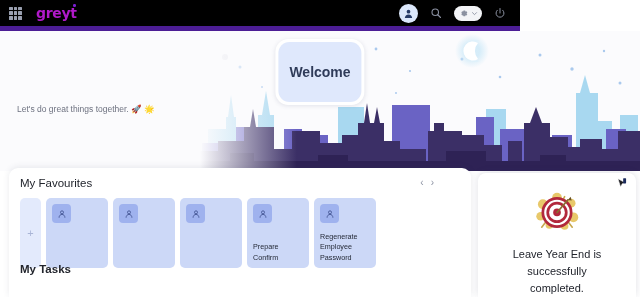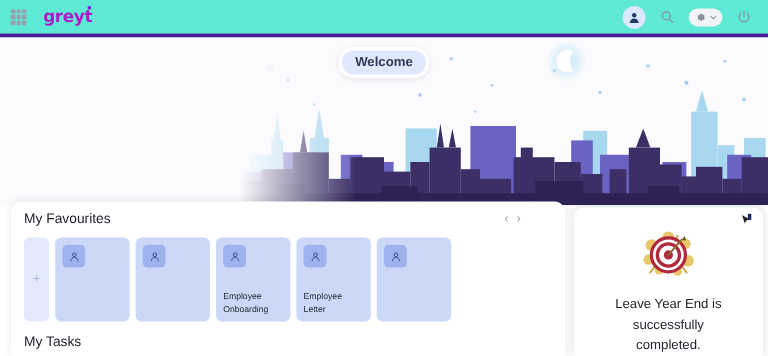--- a/index.html
+++ b/index.html
@@ -6,23 +6,23 @@
   html, body {
     width: 640px; height: 297px;
     overflow: hidden;
     font-family: "Liberation Sans", sans-serif;
     background: #ffffff;
   }
   #app { position: relative; width: 640px; height: 297px; background: #ffffff; overflow: hidden; }
 
   
   #topbar {
-    position: absolute; top: 0; left: 0; width: 640px; height: 31px;
-    background: #5eead4; display: flex; align-items: center;
-    border-bottom: 3px solid #4c1d95; z-index: 40;
+    position: absolute; top: 0; left: 0; width: 520px; height: 31px;
+    background: #000000; display: flex; align-items: center;
+    border-bottom: 5px solid #4c1d95; z-index: 40;
   }
   #grid-icon { margin-left: 9px; width: 13px; height: 13px; display: grid;
     grid-template-columns: repeat(3, 1fr); grid-template-rows: repeat(3, 1fr); gap: 1px; cursor: pointer; }
   #grid-icon i { background: #9aa0b0; border-radius: 0.5px; display:block; }
   #logo { margin-left: 14px; font-size: 14px; font-weight: bold; color: #b019c9;
     letter-spacing: -0.3px; font-family: "DejaVu Sans", sans-serif; position: relative; }
   #logo .dot { position: absolute; top: -1px; right: 1px; width: 2.5px; height: 2.5px;
     background: #7a1fd0; border-radius: 50%; }
   #top-right { margin-left: auto; display: flex; align-items: center; gap: 9px; margin-right: 11px; }
   .avatar-wrap { width: 19px; height: 19px; border-radius: 50%;
@@ -37,21 +37,21 @@
     background: #fbfbfd; overflow: hidden;
   }
   #hero svg { position: absolute; bottom: 0; right: 0; width: 440px; height: 140px; }
 
   
   #tabs {
     position: absolute; top: 39px; left: 50%; transform: translateX(-50%);
     background: #ffffff; border-radius: 13px; padding: 3px;
     display: flex; gap: 2px; box-shadow: 0 1px 4px rgba(60,70,110,.13); z-index: 30;
   }
-  .tab { font-size: 11px; padding: 4px 11px; border-radius: 11px; color: #5a6070; cursor: pointer; white-space: nowrap; }
+  .tab { font-size: 14px; padding: 22px 11px; border-radius: 11px; color: #5a6070; cursor: pointer; white-space: nowrap; }
   .tab.active { background: #dfe8fc; color: #2f3b59; font-weight: bold; }
 
   
   #greeting { position: absolute; top: 98px; left: 17px; z-index: 20; }
   #greet-title { font-size: 18px; color: #24262e; font-weight: normal; letter-spacing: 0.1px; }
   #greet-sub { font-size: 8.5px; color: #6e7280; margin-top: 6px; }
 
   
   #fav-panel {
     position: absolute; top: 168px; left: 9px; width: 462px; height: 129px;
@@ -66,22 +66,22 @@
   #fav-strip { display: flex; align-items: flex-start; gap: 5px; margin-top: 9px; }
   .add-card { width: 21px; height: 70px; background: #e3eafc; border-radius: 5px;
     display: flex; align-items: center; justify-content: center; color: #a9b5d6; font-size: 11px; cursor: pointer; flex: none; }
   .fav-card { width: 62px; height: 70px; background: #ccd8f7; border-radius: 5px;
     padding: 6px 6px 0 6px; display: flex; flex-direction: column; cursor: pointer; flex: none; }
   .fav-ico { width: 19px; height: 19px; background: #9fb2ee; border-radius: 4px;
     display: flex; align-items: center; justify-content: center; }
   .fav-label { font-size: 7.2px; color: #1f2431; line-height: 1.45; margin-top: auto; margin-bottom: 5px; }
 
   
-  #tasks-title { position: absolute; top: 279px; left: 20px; font-size: 11.5px;
-    color: #22252d; font-weight: normal; z-index: 26; }
+  #tasks-title { position: absolute; top: 263px; left: 20px; font-size: 11.5px;
+    color: #22252d; font-weight: bold; z-index: 26; }
 
   
   #toast {
     position: absolute; top: 173px; left: 478px; width: 158px; height: 124px;
     background: #ffffff; border-radius: 8px 8px 0 0;
     box-shadow: 0 -1px 7px rgba(50,55,90,.15); z-index: 35;
     display: flex; flex-direction: column; align-items: center; padding-top: 16px;
   }
   #toast-msg { font-size: 11px; color: #22252d; text-align: center; line-height: 1.55; width: 108px; margin-top: 10px; }
   #cursor { position: absolute; top: 4px; right: 7px; width: 14px; height: 14px; }
@@ -242,20 +242,21 @@
 
       <rect x="0" y="0" width="440" height="140" fill="url(#fadeL)"></rect>
     </svg>
   </div>
 
   <div id="tabs">
     <div class="tab active">Welcome</div>
   </div>
 
   <div id="greeting">
+    <div id="greet-sub">Let's do great things together. 🚀 🌟</div>
   </div>
 
   <div id="fav-panel">
     <div id="fav-head">
       <div id="fav-title">My Favourites</div>
       <div id="fav-nav">
         <span class="navarrow">‹</span>
         <span class="navarrow">›</span>
       </div>
     </div>
@@ -281,40 +282,40 @@
         </div>
       </div>
 
       <div class="fav-card">
         <div class="fav-ico">
           <svg width="10" height="10" viewBox="0 0 24 24" fill="none" stroke="#3f4f8e" stroke-width="2">
               <circle cx="12" cy="8" r="3.6"></circle>
               <path d="M5 20c0-3.9 3.1-7 7-7s7 3.1 7 7" stroke-linecap="round"></path>
             </svg>
         </div>
-        <div class="fav-label">Employee Onboarding</div>
-      </div>
-
-      <div class="fav-card">
-        <div class="fav-ico">
-          <svg width="10" height="10" viewBox="0 0 24 24" fill="none" stroke="#3f4f8e" stroke-width="2">
-              <circle cx="12" cy="8" r="3.6"></circle>
-              <path d="M5 20c0-3.9 3.1-7 7-7s7 3.1 7 7" stroke-linecap="round"></path>
-            </svg>
-        </div>
-        <div class="fav-label">Employee Letter</div>
-      </div>
-
-      <div class="fav-card">
-        <div class="fav-ico">
-          <svg width="10" height="10" viewBox="0 0 24 24" fill="none" stroke="#3f4f8e" stroke-width="2">
-              <circle cx="12" cy="8" r="3.6"></circle>
-              <path d="M5 20c0-3.9 3.1-7 7-7s7 3.1 7 7" stroke-linecap="round"></path>
-            </svg>
-        </div>
+      </div>
+
+      <div class="fav-card">
+        <div class="fav-ico">
+          <svg width="10" height="10" viewBox="0 0 24 24" fill="none" stroke="#3f4f8e" stroke-width="2">
+              <circle cx="12" cy="8" r="3.6"></circle>
+              <path d="M5 20c0-3.9 3.1-7 7-7s7 3.1 7 7" stroke-linecap="round"></path>
+            </svg>
+        </div>
+        <div class="fav-label">Prepare Confirm</div>
+      </div>
+
+      <div class="fav-card">
+        <div class="fav-ico">
+          <svg width="10" height="10" viewBox="0 0 24 24" fill="none" stroke="#3f4f8e" stroke-width="2">
+              <circle cx="12" cy="8" r="3.6"></circle>
+              <path d="M5 20c0-3.9 3.1-7 7-7s7 3.1 7 7" stroke-linecap="round"></path>
+            </svg>
+        </div>
+        <div class="fav-label">Regenerate Employee Password</div>
       </div>
 
     </div>
   </div>
 
   <div id="tasks-title">My Tasks</div>
 
   <div id="toast">
     <svg width="62" height="52" viewBox="0 0 100 86">
       <g fill="#e8c86a">

